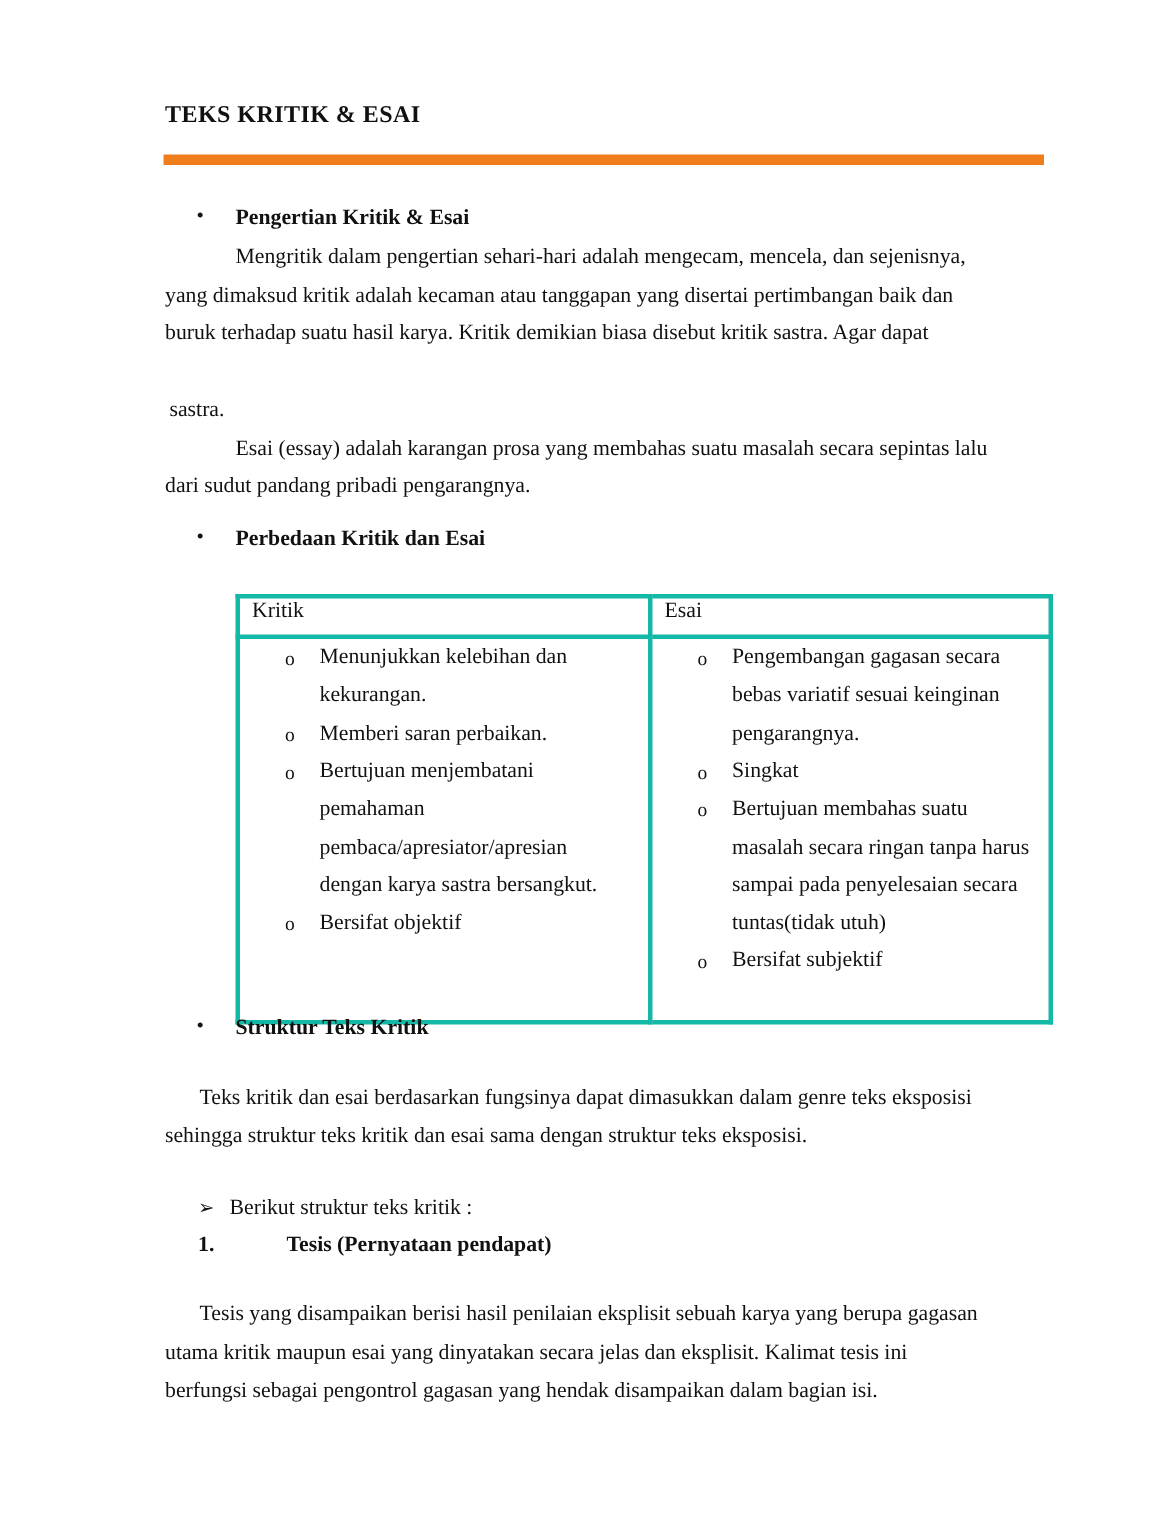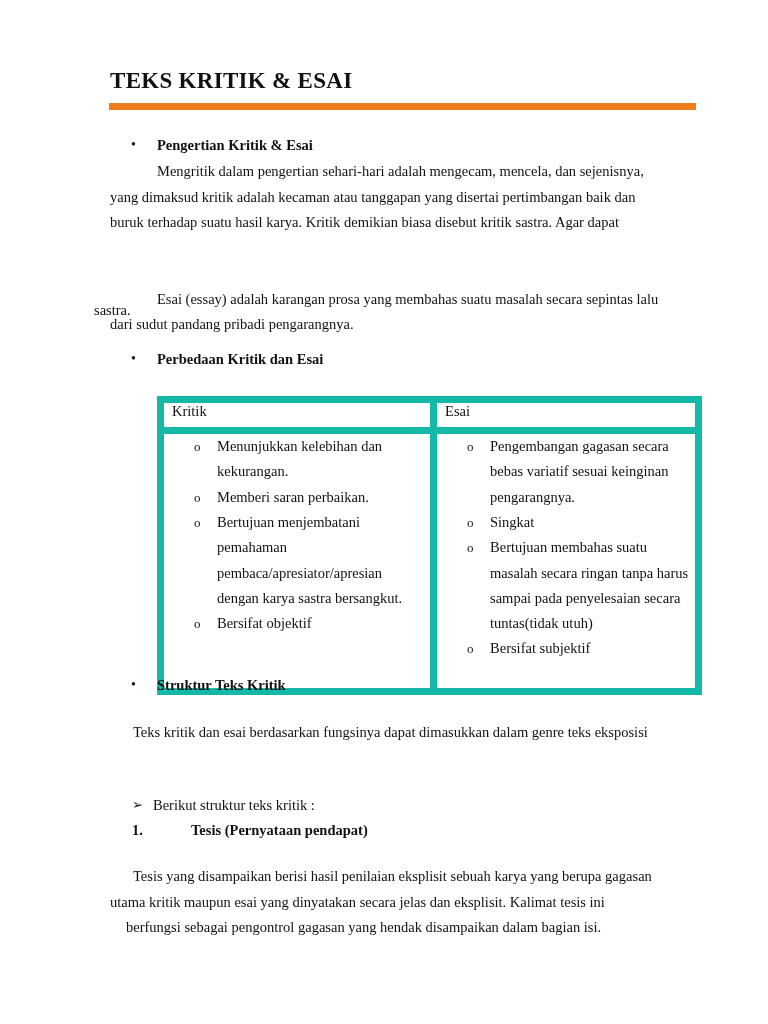--- a/index.html
+++ b/index.html
@@ -2,34 +2,34 @@
 <html><head>
   <meta charset="utf-8">
   <style>
     html, body { margin: 0; padding: 0; }
     body {
       width: 768px; height: 1024px; background: #ffffff; position: relative; overflow: hidden;
       font-family: "Liberation Serif", "DejaVu Serif", serif; color: #111111;
     }
     .page { position: absolute; left: 0; top: 0; width: 768px; height: 1024px; }
     .title {
-      position: absolute; left: 110px; top: 68px; font-size: 23px; font-weight: bold; letter-spacing: 0.3px;
+      position: absolute; left: 110px; top: 68px; font-size: 16px; font-weight: bold; letter-spacing: 0.3px;
     }
     .rule {
       position: absolute; left: 109px; top: 103px; width: 587px; height: 7px; background: #ef7d1b;
     }
     .line { position: absolute; font-size: 14.5px; white-space: nowrap; }
     .bold { font-weight: bold; }
     .bullet { position: absolute; font-size: 14px; }
     table.cmp {
       position: absolute; left: 157px; top: 396px; width: 545px; border-collapse: collapse;
       font-size: 14.5px;
     }
     table.cmp td, table.cmp th {
-      border: 7px solid #14b8a6; vertical-align: top; padding: 0; font-weight: normal; text-align: left;
+      border: 3px solid #14b8a6; vertical-align: top; padding: 0; font-weight: normal; text-align: left;
     }
     table.cmp th { height: 24px; padding-left: 8px; }
     .col1 { width: 270px; }
     .col2 { width: 262px; }
     .cell-body { position: relative; height: 254px; }
     .cl { position: absolute; white-space: nowrap; font-size: 14.5px; }
     .o { position: absolute; font-size: 13px; }
     .arrow { position: absolute; font-size: 13px; }
   </style>
 </head>
@@ -37,21 +37,21 @@
 
 <div class="page">
   <div class="title">TEKS KRITIK &amp; ESAI</div>
   <div class="rule"></div>
 
   <span class="bullet" style="left:131px; top:137px;">•</span>
   <div class="line bold" style="left:157px; top:137px;">Pengertian Kritik &amp; Esai</div>
   <div class="line" style="left:157px; top:163px;">Mengritik dalam pengertian sehari-hari adalah mengecam, mencela, dan sejenisnya,</div>
   <div class="line" style="left:110px; top:189px;">yang dimaksud kritik adalah kecaman atau tanggapan yang disertai pertimbangan baik dan</div>
   <div class="line" style="left:110px; top:214px;">buruk terhadap suatu hasil karya. Kritik demikian biasa disebut kritik sastra.  Agar dapat</div>
-  <div class="line" style="left:94px; top:265px;margin-top:37px;">sastra.</div>
+  <div class="line" style="left:113px; top:265px;">sastra.</div>
   <div class="line" style="left:157px; top:291px;">Esai (essay) adalah karangan prosa yang membahas suatu masalah secara sepintas lalu</div>
   <div class="line" style="left:110px; top:316px;">dari sudut pandang pribadi pengarangnya.</div>
 
   <span class="bullet" style="left:131px; top:351px;">•</span>
   <div class="line bold" style="left:157px; top:351px;">Perbedaan Kritik dan Esai</div>
 
   <table class="cmp">
     <tbody>
         <tr>
       <th class="col1">Kritik</th>
@@ -91,23 +91,24 @@
               <span class="cl" style="left: 53px; top: 206.4px;">Bersifat subjektif</span>
             </div>
       </td>
     </tr>
   </tbody>
     </table>
 
   <span class="bullet" style="left:131px; top:677px;">•</span>
   <div class="line bold" style="left:157px; top:677px;">Struktur Teks Kritik</div>
   <div class="line" style="left:133px; top:724px;">Teks kritik dan esai berdasarkan fungsinya dapat dimasukkan dalam genre teks eksposisi</div>
+  <div class="line" style="left:110px; top:749px;">sehingga struktur teks kritik dan esai sama dengan struktur teks eksposisi.</div>
 
   <span class="arrow" style="left:132px; top:797px;">➢</span>
   <div class="line" style="left:153px; top:797px;">Berikut struktur teks kritik :</div>
 
   <div class="line bold" style="left:132px; top:822px;">1.</div>
   <div class="line bold" style="left:161px; top:822px;margin-left:30px;">Tesis (Pernyataan pendapat)</div>
 
   <div class="line" style="left:133px; top:868px;">Tesis yang disampaikan berisi hasil penilaian eksplisit sebuah karya yang berupa gagasan</div>
   <div class="line" style="left:110px; top:894px;">utama kritik maupun esai yang dinyatakan secara jelas dan eksplisit. Kalimat tesis ini</div>
-  <div class="line" style="left:110px; top:919px;margin-left:16px;">berfungsi sebagai pengontrol gagasan yang hendak disampaikan dalam bagian isi.</div>
+  <div class="line" style="left:110px; top:919px;">berfungsi sebagai pengontrol gagasan yang hendak disampaikan dalam bagian isi.</div>
 </div>
 
 </body></html>

